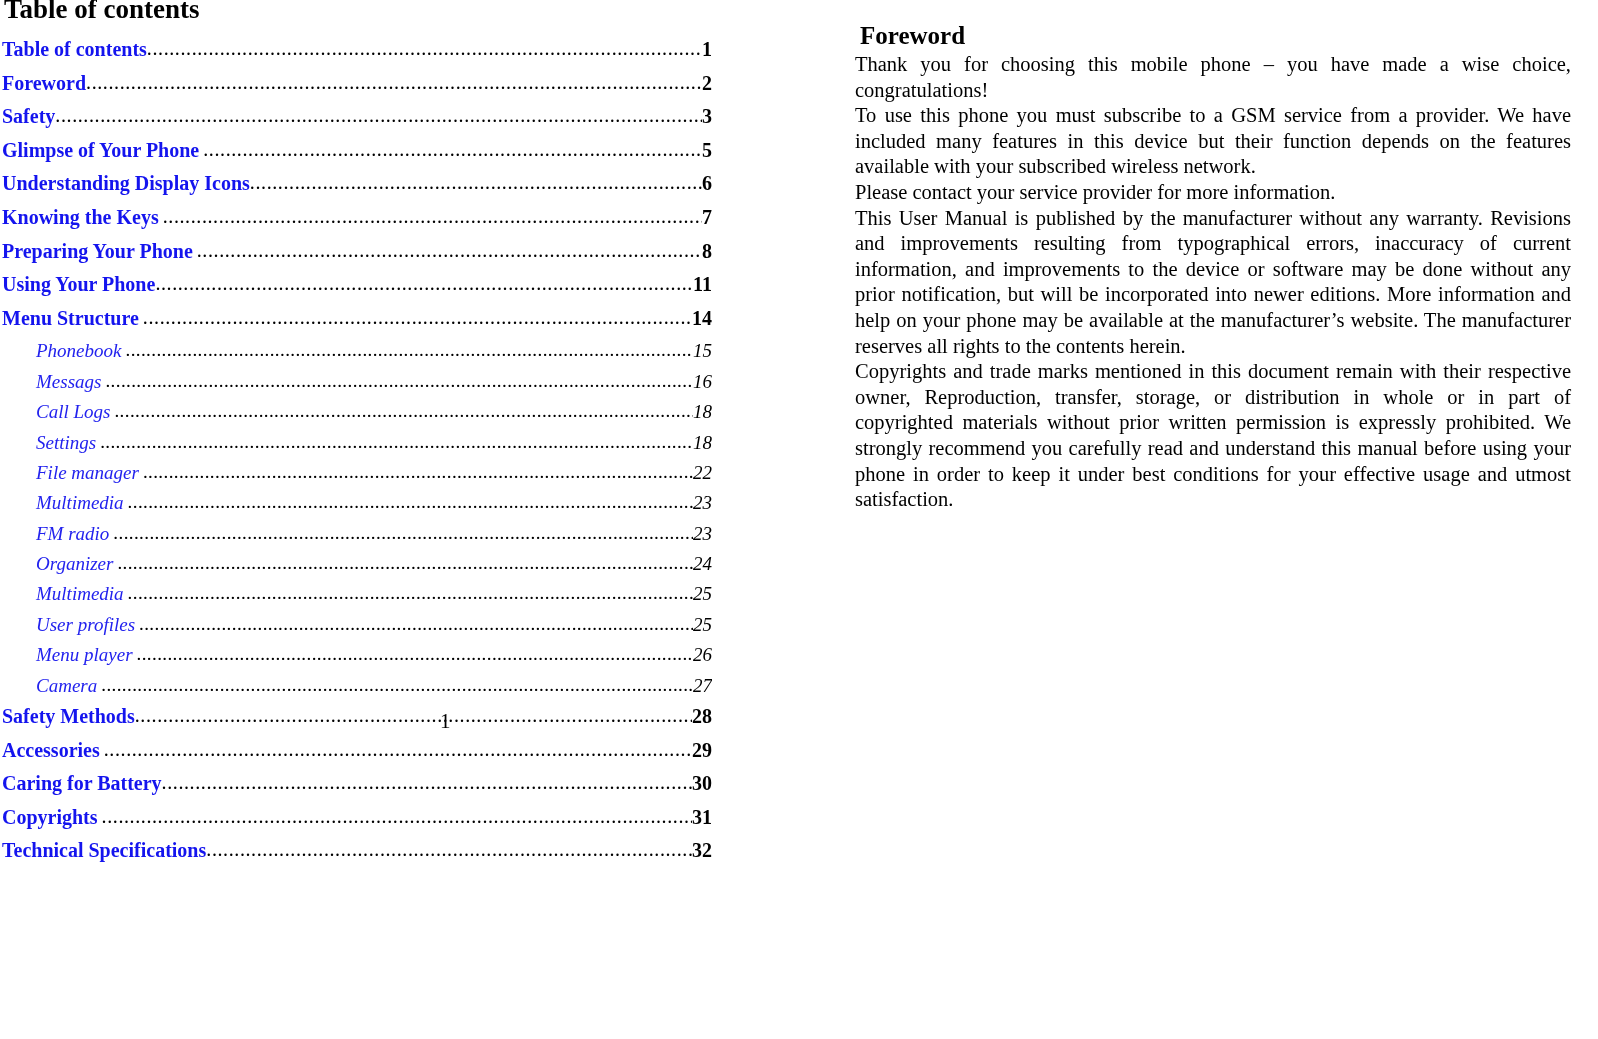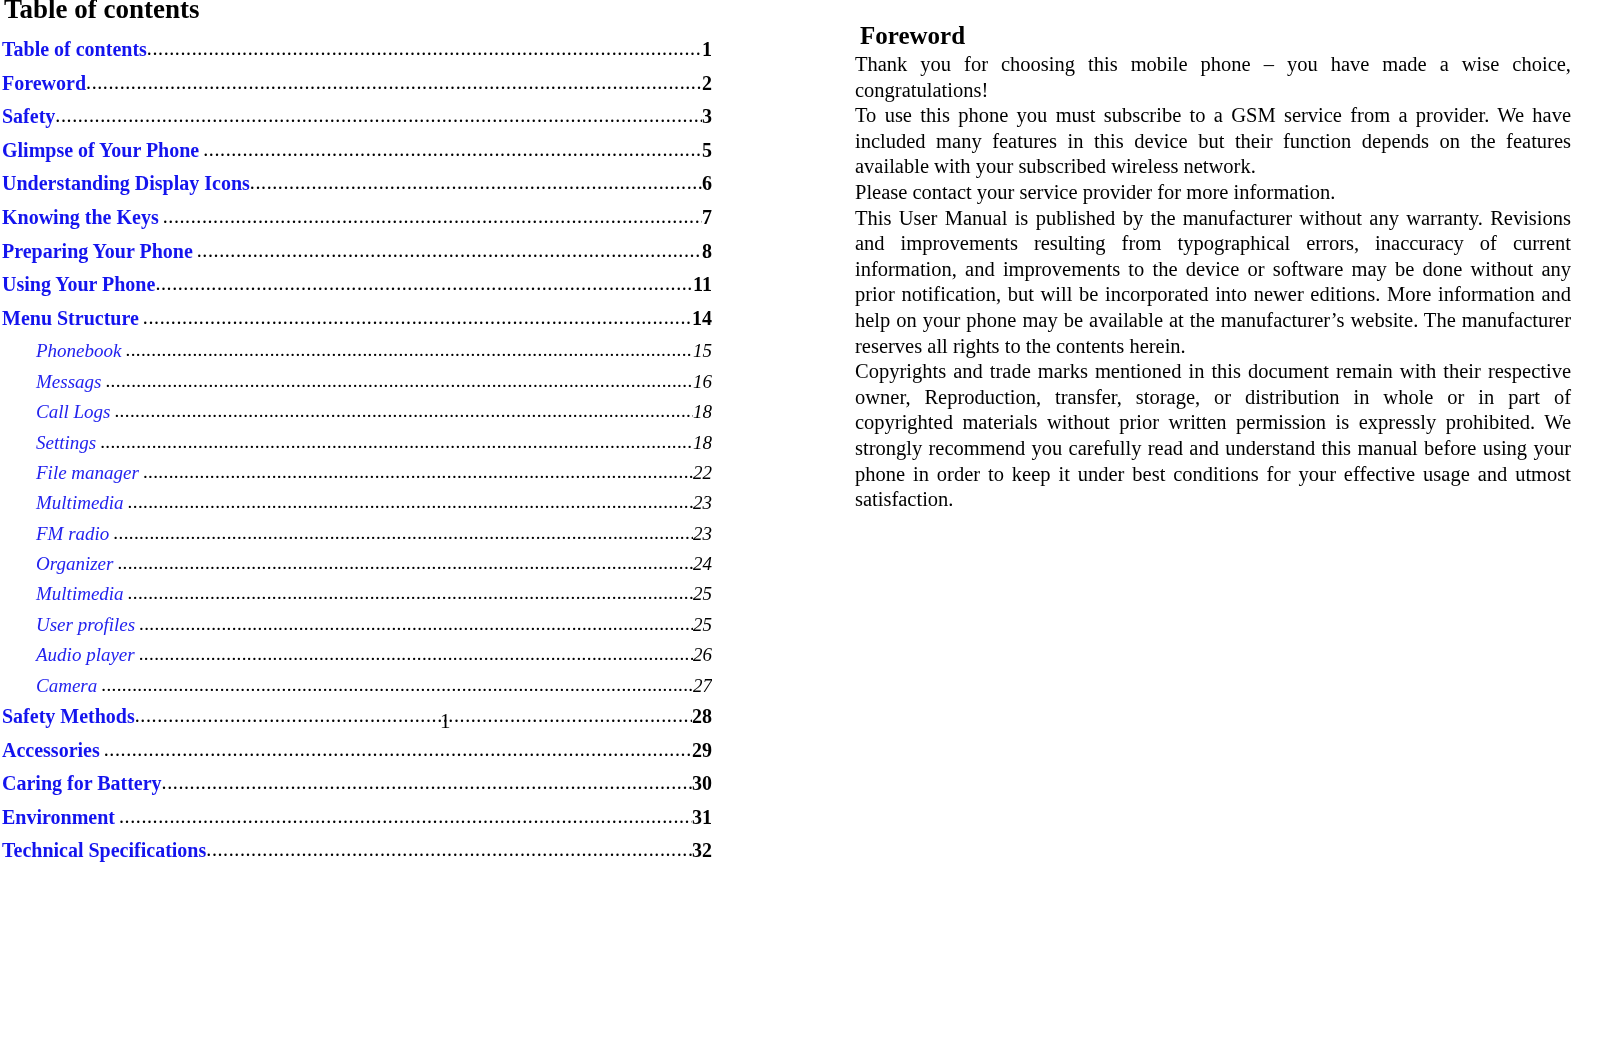--- a/index.html
+++ b/index.html
@@ -249,21 +249,21 @@
         <span class="toc-leader">........................................................................................................................................................................................................</span>
         <span class="toc-page">25</span>
       </div>
       <div class="toc-row lvl2">
         <span class="toc-label">User profiles</span>
         <span class="gap"></span>
         <span class="toc-leader">........................................................................................................................................................................................................</span>
         <span class="toc-page">25</span>
       </div>
       <div class="toc-row lvl2">
-        <span class="toc-label">Audio player</span>
+        <span class="toc-label">Menu player</span>
         <span class="gap"></span>
         <span class="toc-leader">........................................................................................................................................................................................................</span>
         <span class="toc-page">26</span>
       </div>
       <div class="toc-row lvl2">
         <span class="toc-label">Camera</span>
         <span class="gap"></span>
         <span class="toc-leader">........................................................................................................................................................................................................</span>
         <span class="toc-page">27</span>
       </div>
@@ -279,21 +279,21 @@
         <span class="toc-leader">........................................................................................................................................................................................................</span>
         <span class="toc-page">29</span>
       </div>
       <div class="toc-row lvl1">
         <span class="toc-label">Caring for Battery</span>
         <span class="gap0"></span>
         <span class="toc-leader">........................................................................................................................................................................................................</span>
         <span class="toc-page">30</span>
       </div>
       <div class="toc-row lvl1">
-        <span class="toc-label">Environment</span>
+        <span class="toc-label">Copyrights</span>
         <span class="gap"></span>
         <span class="toc-leader">........................................................................................................................................................................................................</span>
         <span class="toc-page">31</span>
       </div>
       <div class="toc-row lvl1">
         <span class="toc-label">Technical Specifications</span>
         <span class="gap0"></span>
         <span class="toc-leader">........................................................................................................................................................................................................</span>
         <span class="toc-page">32</span>
       </div>

